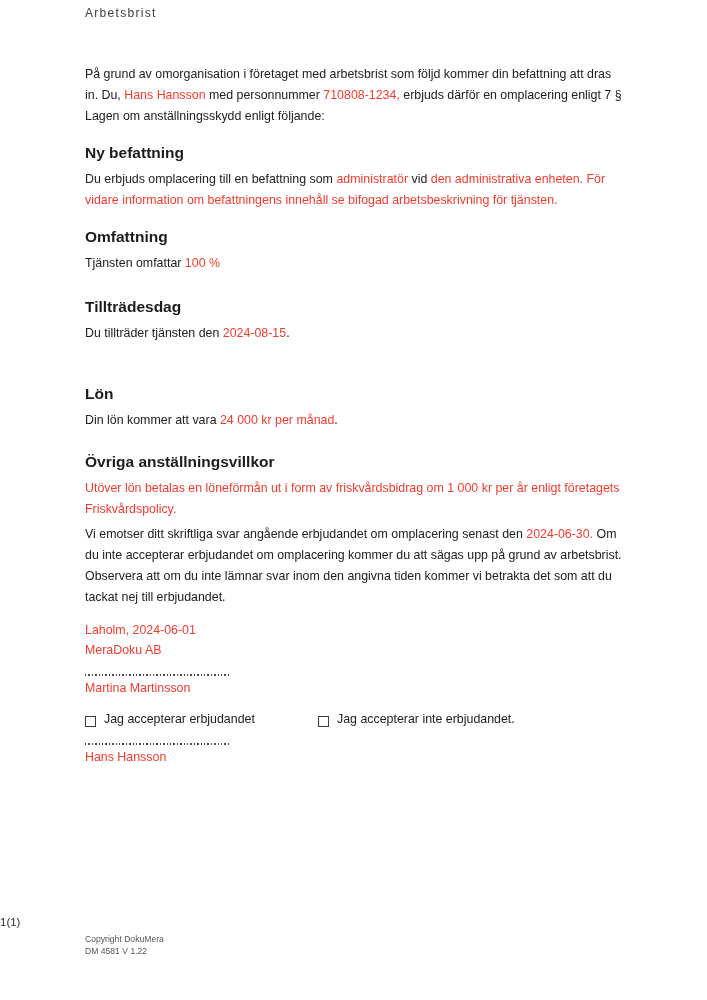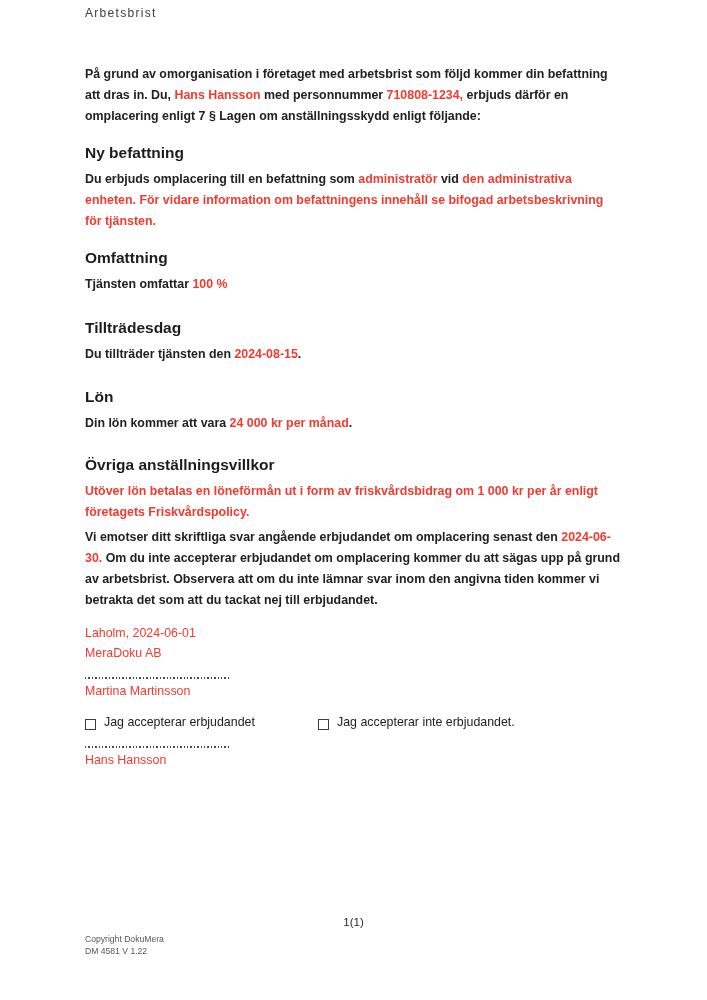--- a/index.html
+++ b/index.html
@@ -35,33 +35,32 @@
     margin-top: 6px;
     font-size: 12px;
     line-height: 14px;
     letter-spacing: 1.3px;
     color: #3d3d3d;
   }
   .body {
     font-size: 12.4px;
     line-height: 21px;
     color: var(--ink, #212121);
-    font-weight: bold;
   }
   .intro { margin-top: 44px; }
   .h {
     font-size: 15.5px;
     line-height: 19px;
     font-weight: 700;
     color: #1c1c1c;
   }
   .h-nybef  { margin-top: 16px; }
   .h-omf    { margin-top: 16px; }
   .h-tillt  { margin-top: 23px; }
-  .h-lon    { margin-top: 22px; }
+  .h-lon    { margin-top: 40px; }
   .h-ovriga { margin-top: 21px; }
   .after-h  { margin-top: 7px; }
   .closing  { margin-top: 4px; }
   .red-text { color: var(--accent-red, #f13b2f); }
   .sig-block {
     margin-top: 2px;
     font-size: 12.4px;
     line-height: 19.5px;
   }
   .dotline {
@@ -98,21 +97,20 @@
   .fields {
     margin-top: 19px;
     font-size: 12.4px;
     line-height: 19.5px;
   }
   .page-number {
     position: absolute;
     top: 916px;
     left: 0;
     width: 707px;
-    text-align: center;
     font-size: 11.5px;
     color: #2e2e2e;
   }
   .copyright {
     position: absolute;
     top: 933px;
     left: 85px;
     font-size: 8.6px;
     line-height: 12px;
     color: var(--muted, #565656);

